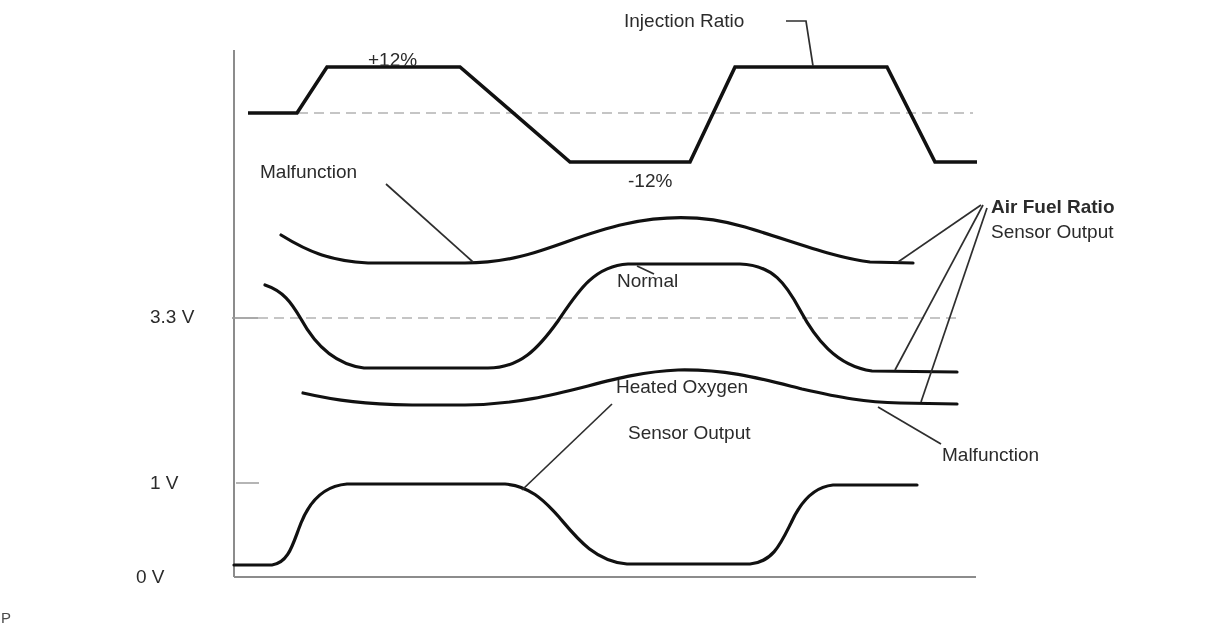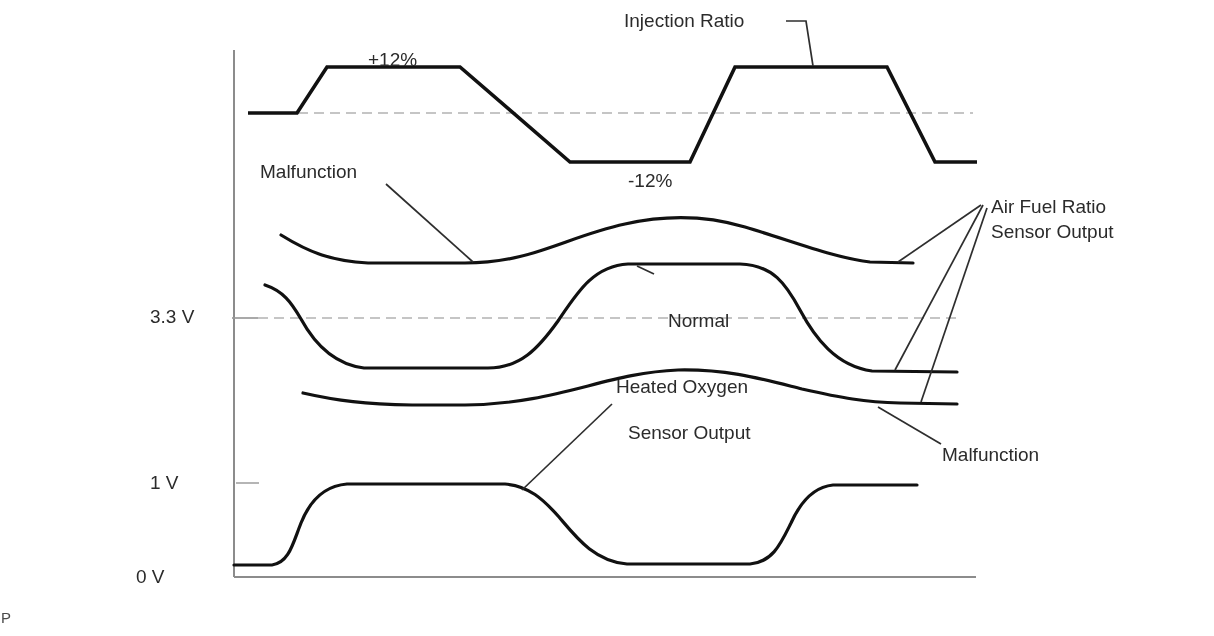--- a/index.html
+++ b/index.html
@@ -47,23 +47,23 @@
   </svg>
 
   <div class="lbl" style="left:368px;top:37px;margin-top:12px;">+12%</div>
 
   <div class="lbl" style="left:624px;top:10px;">Injection Ratio</div>
 
   <div class="lbl" style="left:611px;top:170px;margin-left:17px;">-12%</div>
 
   <div class="lbl" style="left:260px;top:161px;">Malfunction</div>
 
-  <div class="lbl" style="left:668px;top:270px;margin-top:40px;">Normal</div>
+  <div class="lbl" style="left:617px;top:270px;">Normal</div>
 
-  <div class="lbl" style="left:991px;top:196px;">Air Fuel Ratio</div>
+  <div class="lbl" style="left:991px;top:196px;font-weight:bold;">Air Fuel Ratio</div>
   <div class="lbl" style="left:991px;top:221px;">Sensor Output</div>
 
   <div class="lbl" style="left:616px;top:376px;">Heated Oxygen</div>
   <div class="lbl" style="left:628px;top:422px;">Sensor Output</div>
 
   <div class="lbl" style="left:942px;top:444px;">Malfunction</div>
 
   <div class="lbl axis-lbl" style="left:150px;top:306px;">3.3 V</div>
   <div class="lbl axis-lbl" style="left:150px;top:472px;">1 V</div>
   <div class="lbl axis-lbl" style="left:136px;top:566px;">0 V</div>

